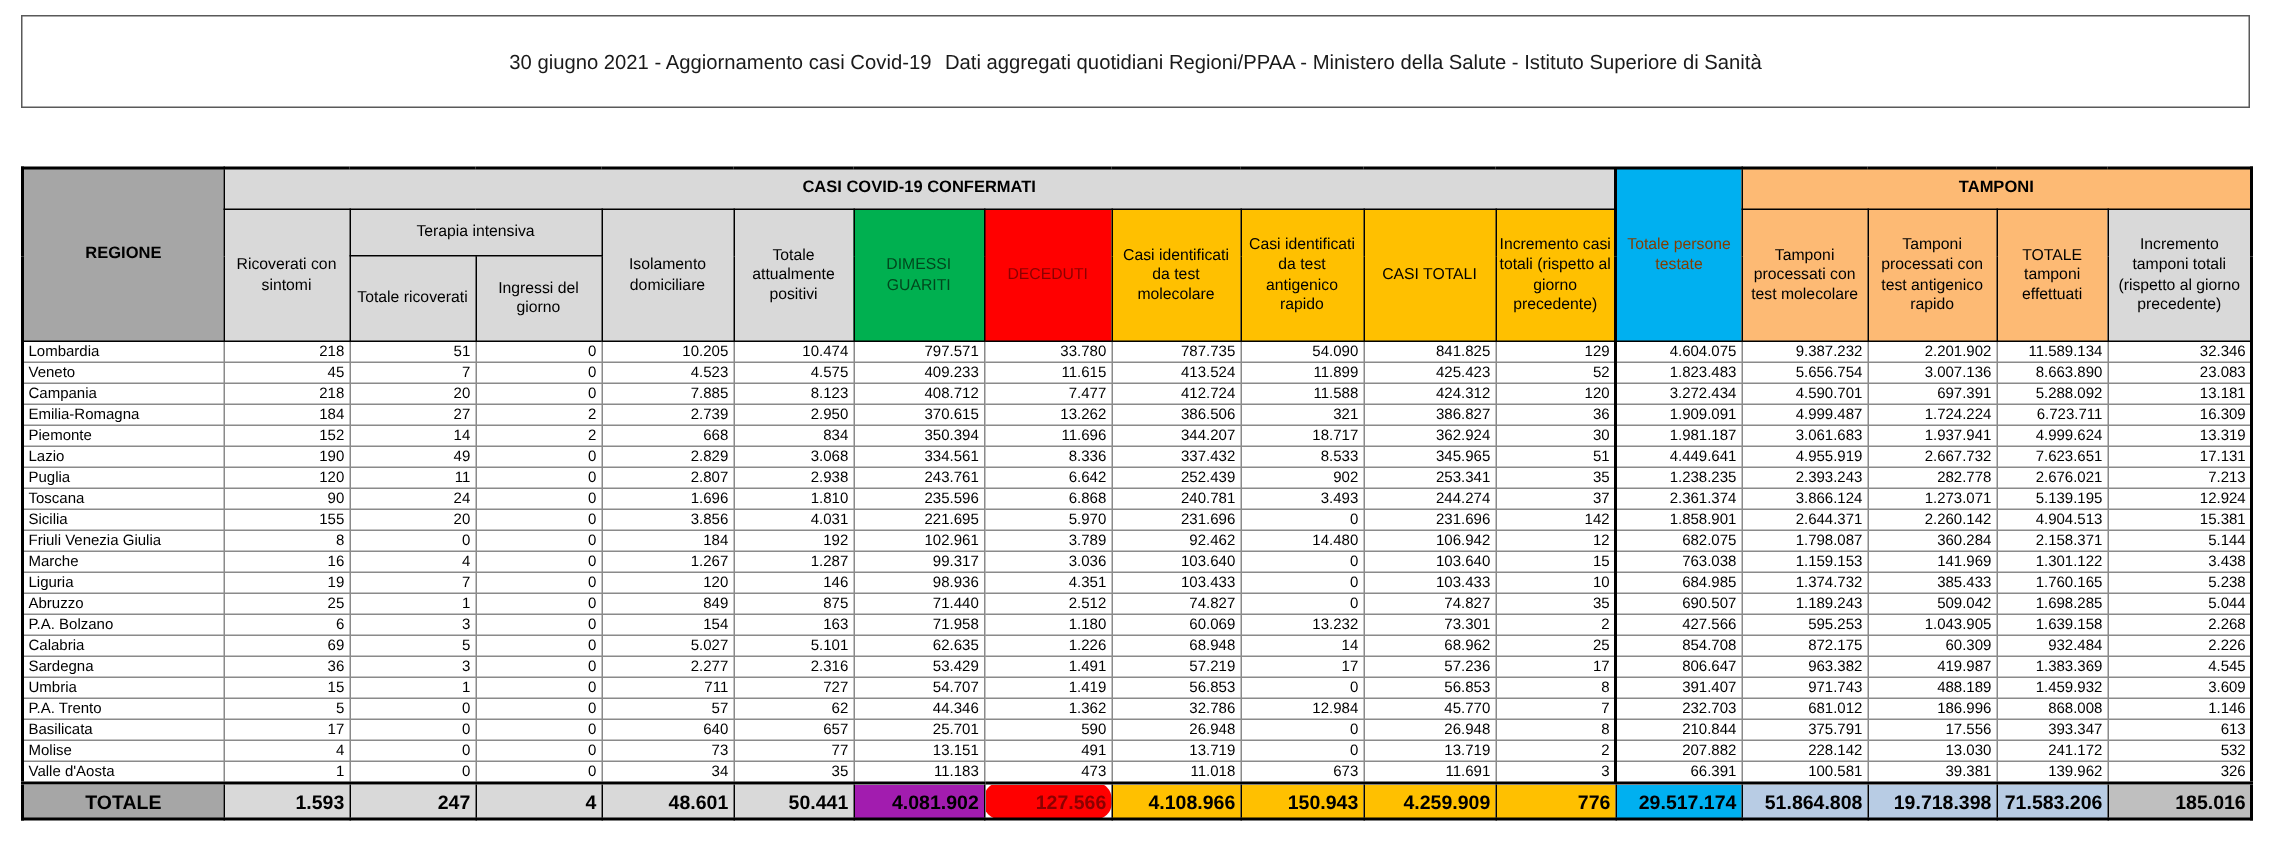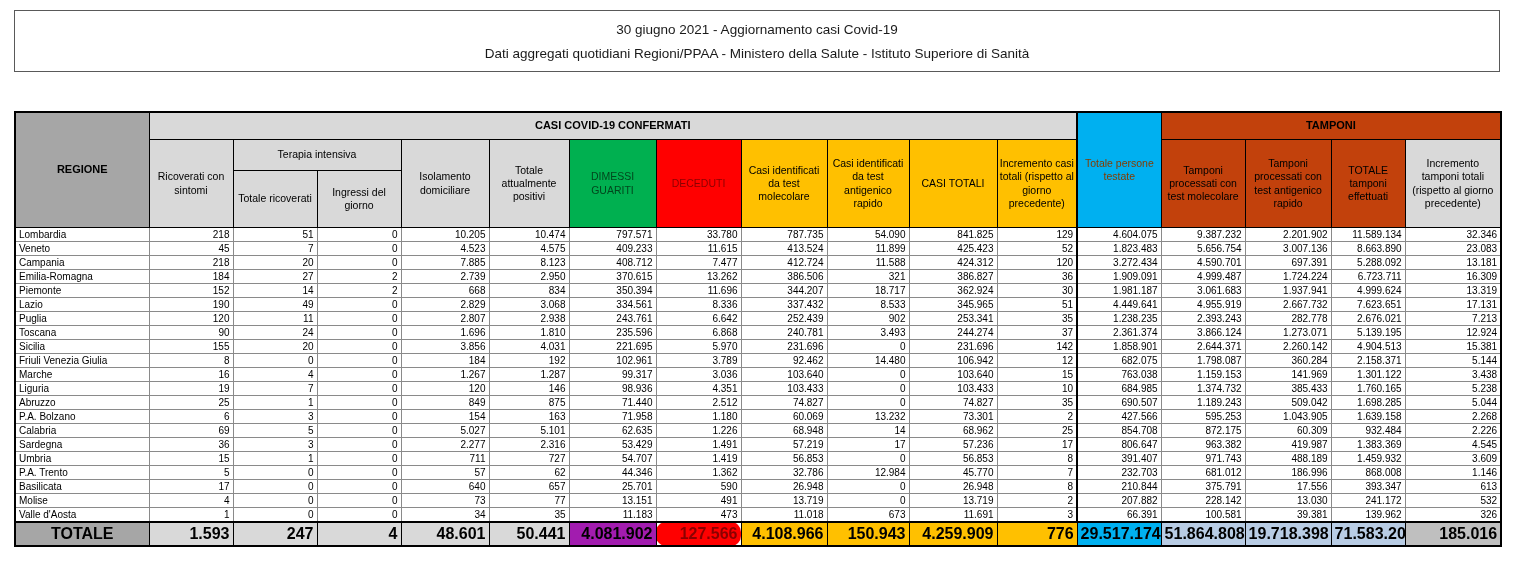--- a/index.html
+++ b/index.html
@@ -7,21 +7,21 @@
     font-family:"Liberation Sans","DejaVu Sans",sans-serif;
     width:1514px;height:564px;overflow:hidden;box-sizing:border-box;
     color:#000;
   }
   .page{padding:10px 14px 0 14px;}
 
   
   .title-box{
     border:1px solid #595959;
     height:60px;
-    display:flex;flex-direction:column;justify-content:center;align-items:center;
+    display:flex;flex-direction:row;justify-content:center;align-items:center;
     gap:9px;
     background:#fff;
   }
   .title-line{font-size:13.5px;color:#1a1a1a;}
 
   
   .tbl-wrap{margin-top:39px;}
   table{
     border-collapse:collapse;table-layout:fixed;
     width:1486px;
@@ -35,21 +35,21 @@
     padding:1px 2px;
     background:#D9D9D9;
     line-height:1.25;
   }
   th.bold{font-weight:bold;font-size:11px;}
   th.h-regione{background:#A6A6A6;font-weight:bold;}
   th.h-dimessi{background:#00B050;color:#00471d;}
   th.h-deceduti{background:#FF0000;color:#8B0000;}
   th.h-yellow{background:#FFC000;}
   th.h-testate{background:#00B0F0;color:#833C00;}
-  th.h-blue{background:#c2410c;margin-top:32px;}
+  th.h-blue{background:#fdba74;margin-top:32px;}
   th.h-graylast{background:#D9D9D9;margin-left:16px;}
   tr.hr1 th{height:24px;}
   tr.hr2 th{height:28px;}
   tr.hr3 th{height:54px;}
 
   td{
     border:1px solid #8a8a8a;
     font-size:10px;
     height:13px;
     padding:0 3px;
@@ -57,21 +57,21 @@
     vertical-align:middle;
     background:#fff;
     white-space:nowrap;overflow:hidden;
   }
   td.c0{text-align:left;}
   td.c12{border-left:2px solid #000;text-align:right;}
   th.bl{border-left:2px solid #000;margin-left:20px;}
 
   tr.total-row td{
     border:1px solid #000;border-top:2px solid #000;
-    font-weight:bold;font-size:16px;
+    font-weight:bold;font-size:13px;
     height:22px;
     background:#D9D9D9;
   }
   tr.total-row td.c0{background:#A6A6A6;text-align:center;}
   tr.total-row td.c6{background:#a21caf;}
   tr.total-row td.c7{background:#FF0000;color:#8B0000;border-radius:10px;}
   tr.total-row td.c8,tr.total-row td.c9,tr.total-row td.c10,tr.total-row td.c11{background:#FFC000;}
   tr.total-row td.c12{background:#00B0F0;}
   tr.total-row td.c13,tr.total-row td.c14,tr.total-row td.c15{background:#B8CCE4;}
   tr.total-row td.c16{background:#BFBFBF;}

